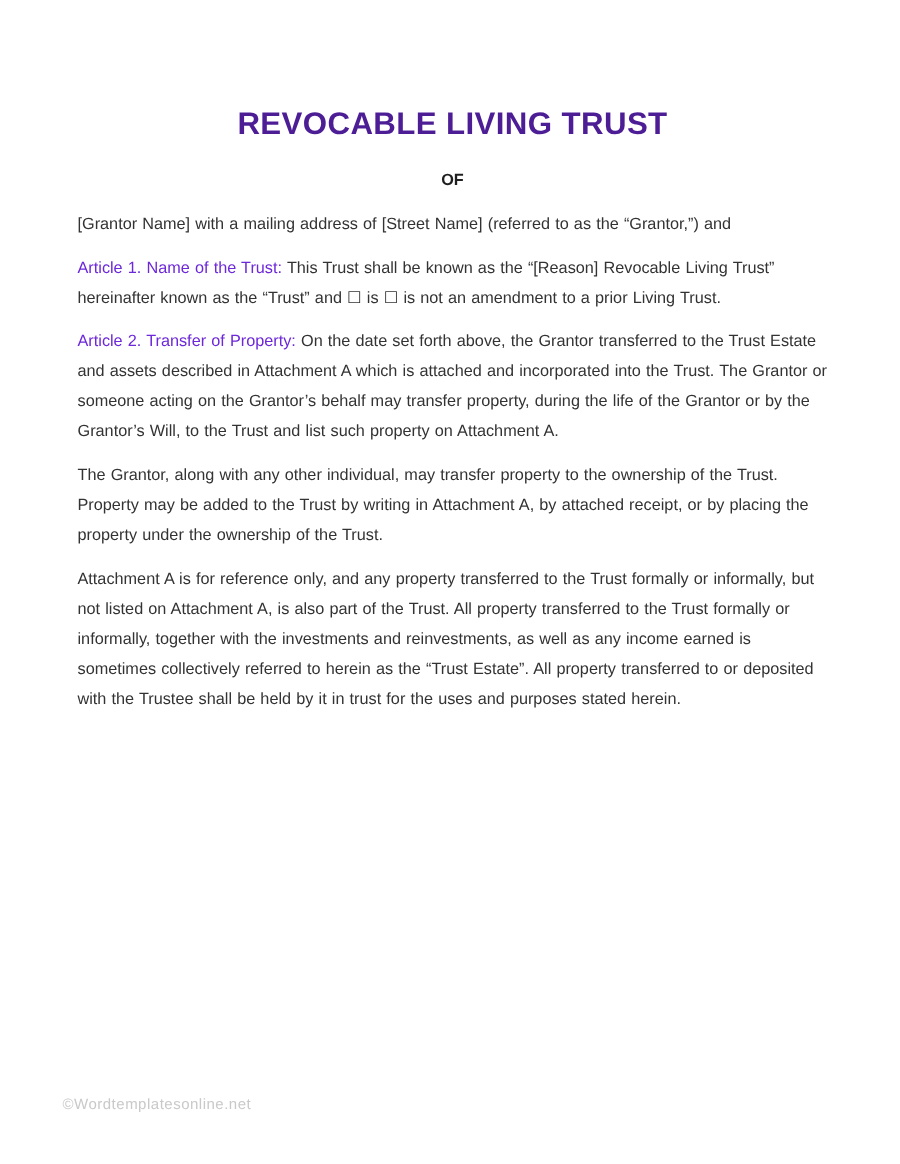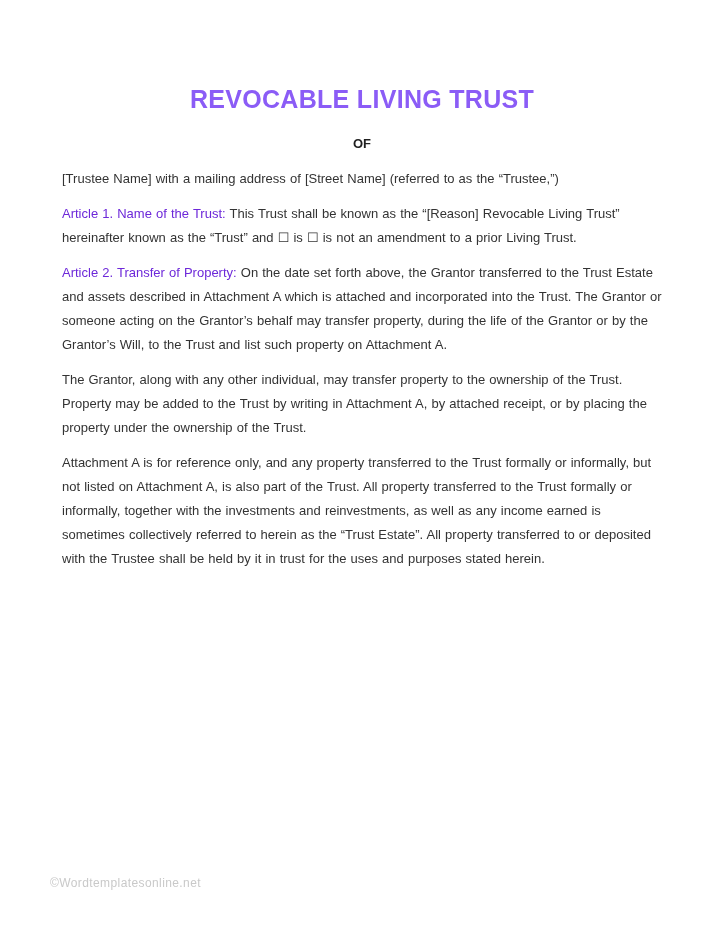--- a/index.html
+++ b/index.html
@@ -22,21 +22,21 @@
     top: 0;
     width: 600px;
   }
   .doc-title {
     margin: 84px 0 0 0;
     text-align: center;
     font-size: 25px;
     line-height: 30px;
     font-weight: bold;
     letter-spacing: 0.3px;
-    color: #8b5cf6;
+    color: #4c1d95;
   }
   .doc-of {
     margin-top: 22px;
     text-align: center;
     font-size: 13px;
     line-height: 15px;
     font-weight: bold;
     color: #1f1f1f;
   }
   .doc-state {
@@ -76,21 +76,21 @@
   }
 </style>
 </head>
 <body>
 
 <div class="page">
   <div class="content">
     <h1 class="doc-title">REVOCABLE LIVING TRUST</h1>
     <div class="doc-of">OF</div>
     <div class="doc-body">
-        <div class="para"><span class="reg">[Trustee Name] with a mailing address of [Street Name] (referred to as the “Trustee,”)</span></div>
+        <div class="para"><span class="reg">[Grantor Name] with a mailing address of [Street Name] (referred to as the “Grantor,”) and</span></div>
         <div class="para"><span class="bold">Article 1. Name of the Trust: </span><span class="reg">This Trust shall be known as the “[Reason] Revocable Living Trust” hereinafter known as the “Trust” and ☐ is ☐ is not an amendment to a prior Living Trust.</span></div>
         <div class="para"><span class="bold">Article 2. Transfer of Property: </span><span class="reg">On the date set forth above, the Grantor transferred to the Trust Estate and assets described in Attachment A which is attached and incorporated into the Trust. The Grantor or someone acting on the Grantor’s behalf may transfer property, during the life of the Grantor or by the Grantor’s Will, to the Trust and list such property on Attachment A.</span></div>
         <div class="para"><span class="reg">The Grantor, along with any other individual, may transfer property to the ownership of the Trust. Property may be added to the Trust by writing in Attachment A, by attached receipt, or by placing the property under the ownership of the Trust.</span></div>
         <div class="para"><span class="reg">Attachment A is for reference only, and any property transferred to the Trust formally or informally, but not listed on Attachment A, is also part of the Trust. All property transferred to the Trust formally or informally, together with the investments and reinvestments, as well as any income earned is sometimes collectively referred to herein as the “Trust Estate”. All property transferred to or deposited with the Trustee shall be held by it in trust for the uses and purposes stated herein.</span></div>
       </div>
   </div>
   <div class="watermark">©Wordtemplatesonline.net</div>
 </div>
 
 </body></html>

